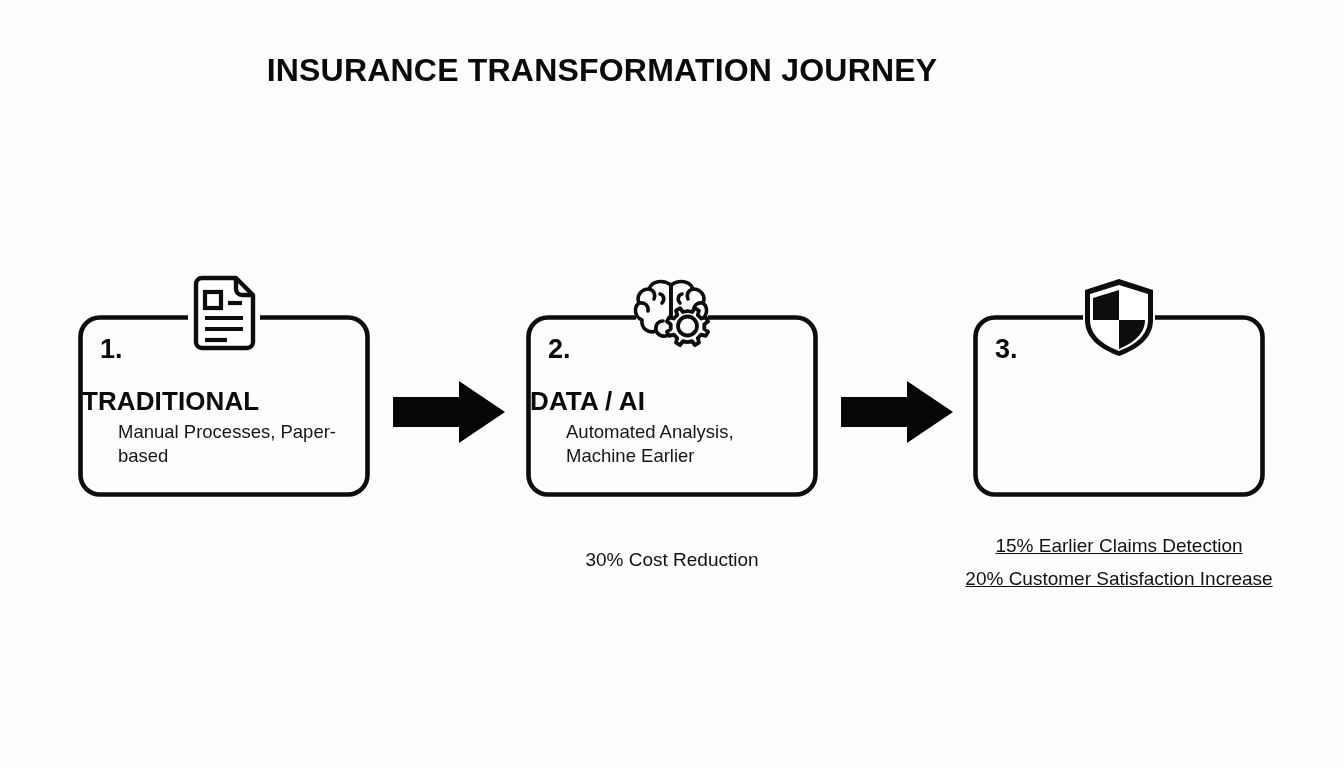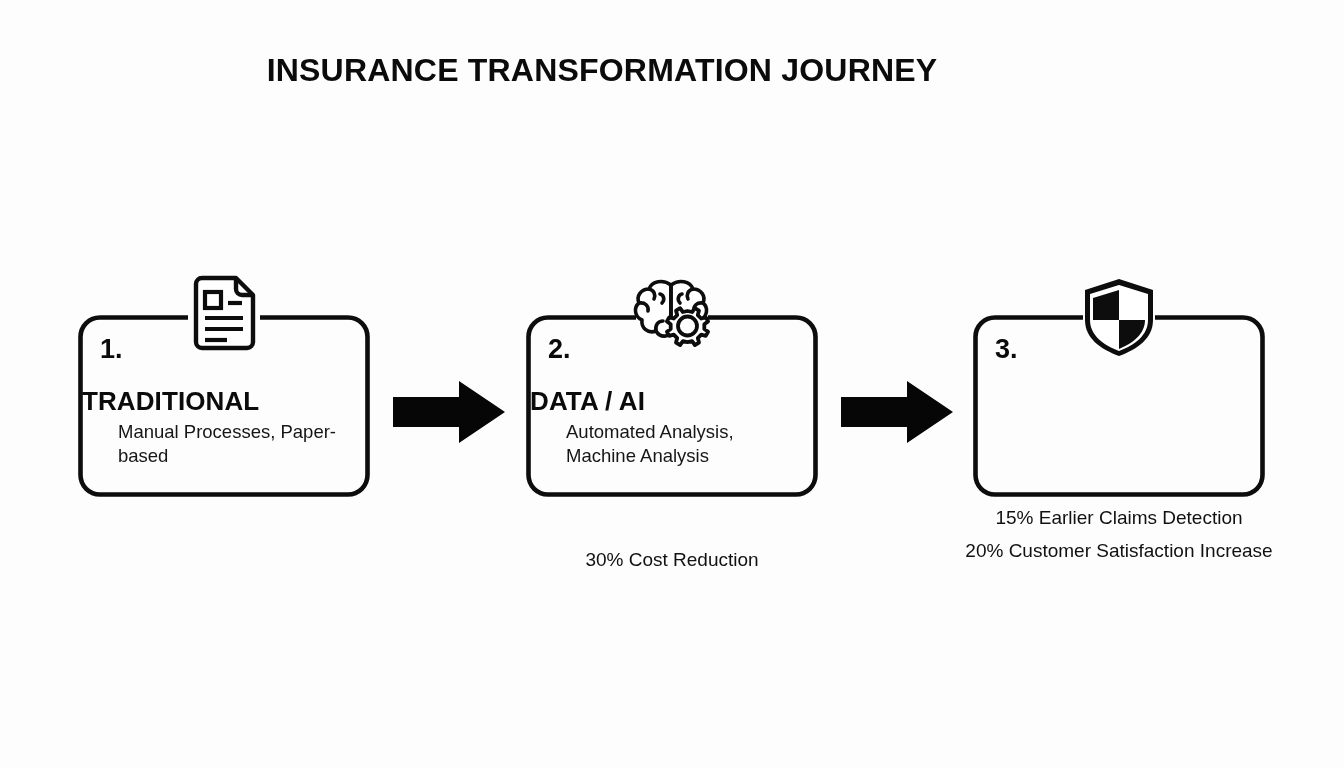--- a/index.html
+++ b/index.html
@@ -130,21 +130,22 @@
     white-space: nowrap;
   }
   .stat-2 {
     left: 526px;
     width: 292px;
     top: 544px;
   }
   .stat-3 {
     left: 950px;
     width: 338px;
-    top: 502px;
+    top: 530px;
+    text-decoration: underline;
   }
   .stat-line { display: block; }
 </style>
 </head>
 <body>
 
 <div id="canvas">
 
   <div class="title">INSURANCE TRANSFORMATION JOURNEY</div>
 
@@ -212,21 +213,21 @@
         </g>
       </svg>
     </div>
 
     <div class="stage-num">2.</div>
 
     <div class="stage-text">
       <div class="stage-label">DATA / AI</div>
       <div class="stage-sub">
         <span>Automated Analysis,</span>
-        <span class="l2">Machine Analysis</span>
+        <span class="l2">Machine Earlier</span>
       </div>
     </div>
   </div>
 
   <div class="arrow arrow-2">
     <svg viewBox="0 0 112 62">
       <path d="M0 16 L66 16 L66 0 L112 31 L66 62 L66 46 L0 46 Z" fill="#060606"></path>
     </svg>
   </div>
 

